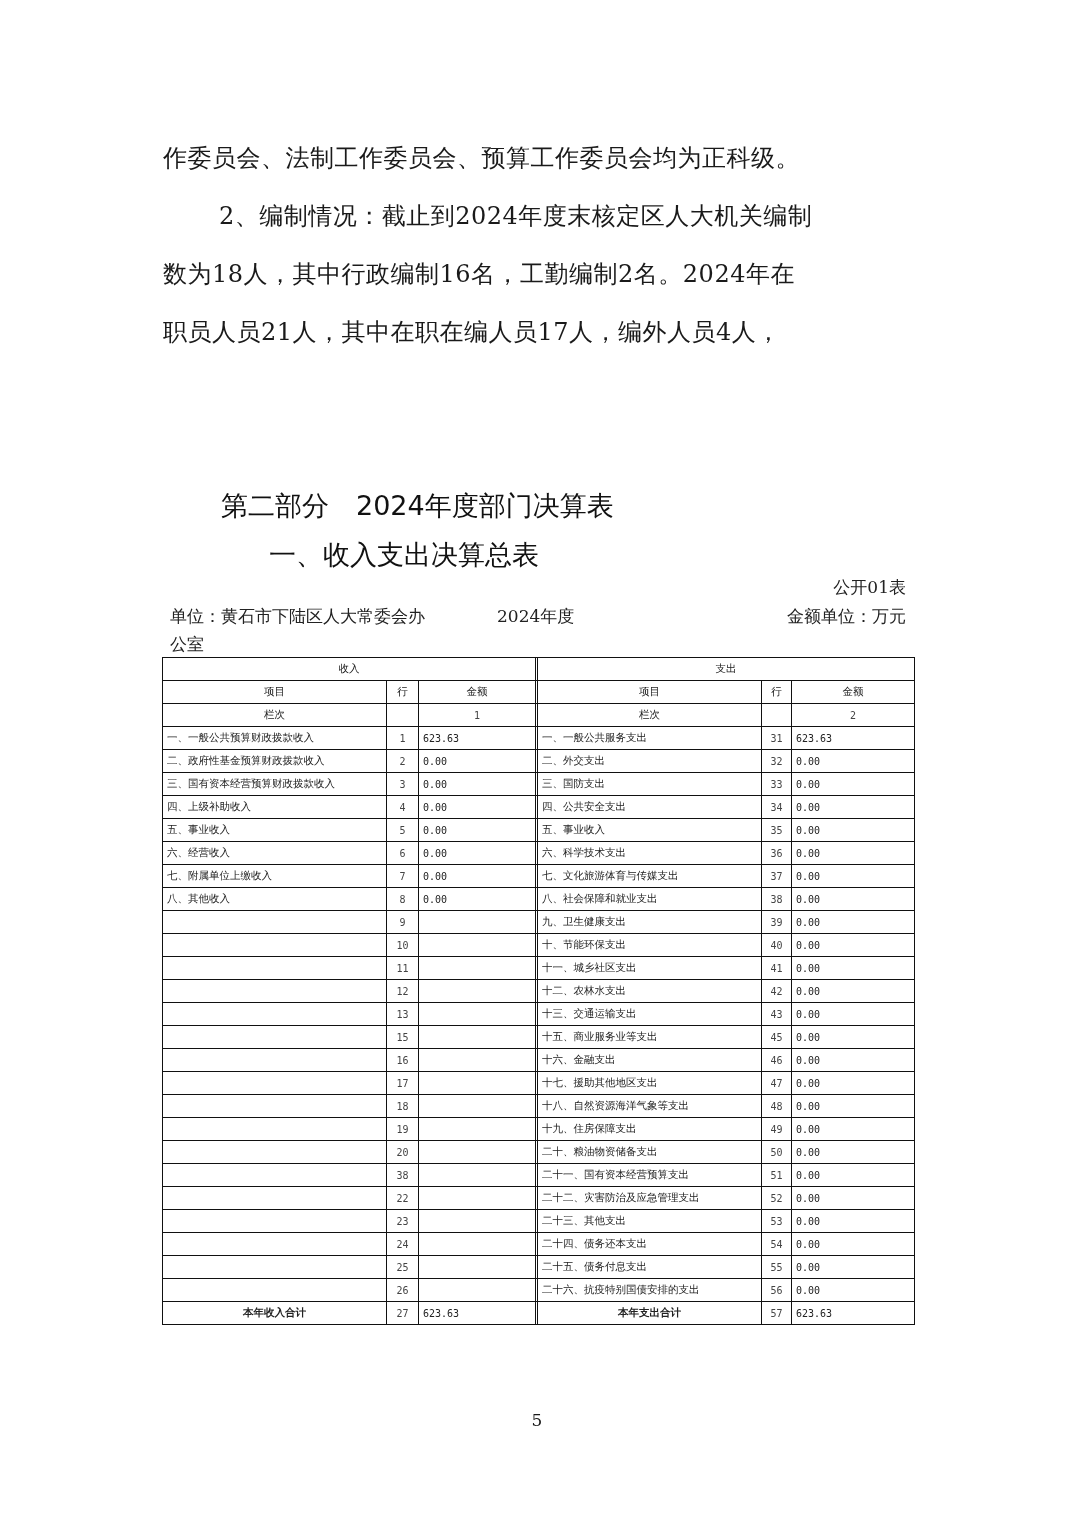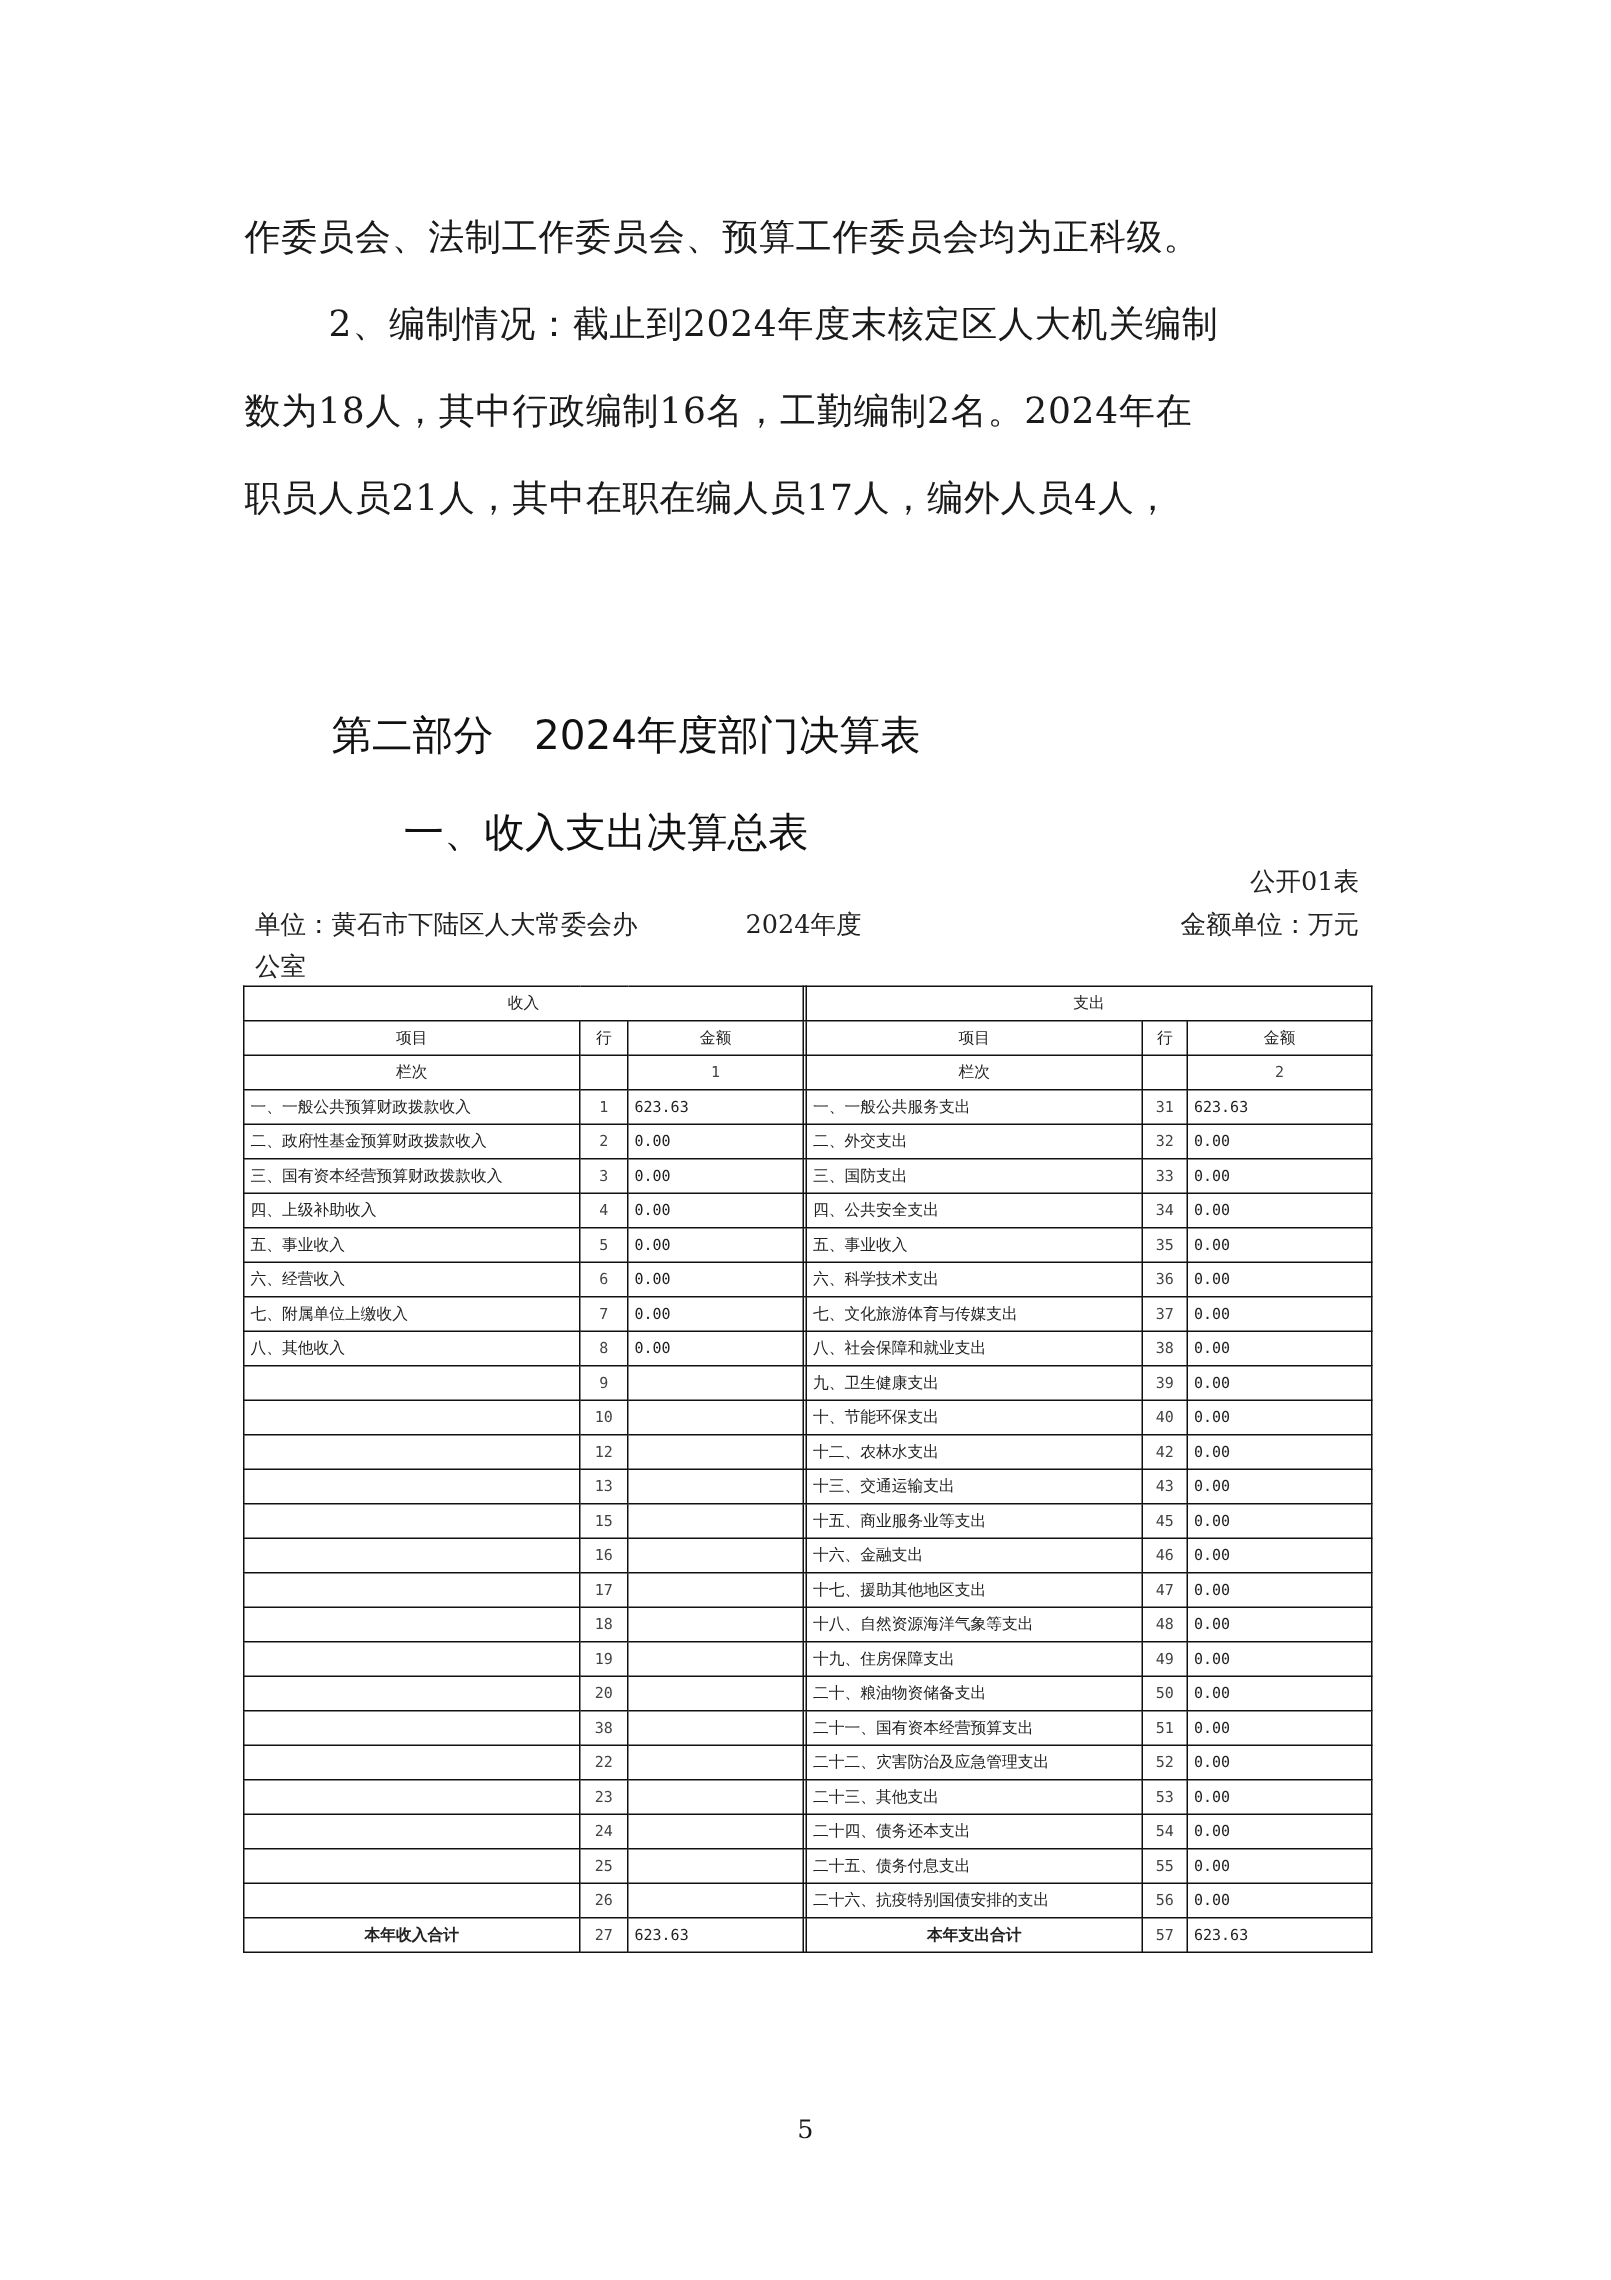--- a/index.html
+++ b/index.html
@@ -22,21 +22,21 @@
 </head>
 <body>
 
 <div class="para" style="top:129px;">
   <div>作委员会、法制工作委员会、预算工作委员会均为正科级。</div>
   <div style="text-indent:56px;">2、编制情况：截止到2024年度末核定区人大机关编制</div>
   <div>数为18人，其中行政编制16名，工勤编制2名。2024年在</div>
   <div>职员人员21人，其中在职在编人员17人，编外人员4人，</div>
 </div>
 
-<div class="heading" style="left:221px; top:472px;">第二部分　2024年度部门决算表</div>
+<div class="heading" style="left:221px; top:488px;">第二部分　2024年度部门决算表</div>
 <div class="heading" style="left:221px; top:537px;margin-left:48px;">一、收入支出决算总表</div>
 
 <div class="meta" style="right:168px; top:576px;">公开01表</div>
 <div class="meta" style="left:170px; top:605px;">单位：黄石市下陆区人大常委会办</div>
 <div class="meta" style="left:170px; top:633px;">公室</div>
 <div class="meta" style="left:497px; top:605px;">2024年度</div>
 <div class="meta" style="right:168px; top:605px;">金额单位：万元</div>
 
 <table class="budget">
   <colgroup>
@@ -157,20 +157,29 @@
         <td class="l"></td>
         <td class="n">10</td>
         <td class="r"></td>
         <td class="gap"></td>
         <td class="l">十、节能环保支出</td>
         <td class="n">40</td>
         <td class="r">0.00</td>
       </tr>
       <tr>
         <td class="l"></td>
+        <td class="n">11</td>
+        <td class="r"></td>
+        <td class="gap"></td>
+        <td class="l">十一、城乡社区支出</td>
+        <td class="n">41</td>
+        <td class="r">0.00</td>
+      </tr>
+      <tr>
+        <td class="l"></td>
         <td class="n">12</td>
         <td class="r"></td>
         <td class="gap"></td>
         <td class="l">十二、农林水支出</td>
         <td class="n">42</td>
         <td class="r">0.00</td>
       </tr>
       <tr>
         <td class="l"></td>
         <td class="n">13</td>

